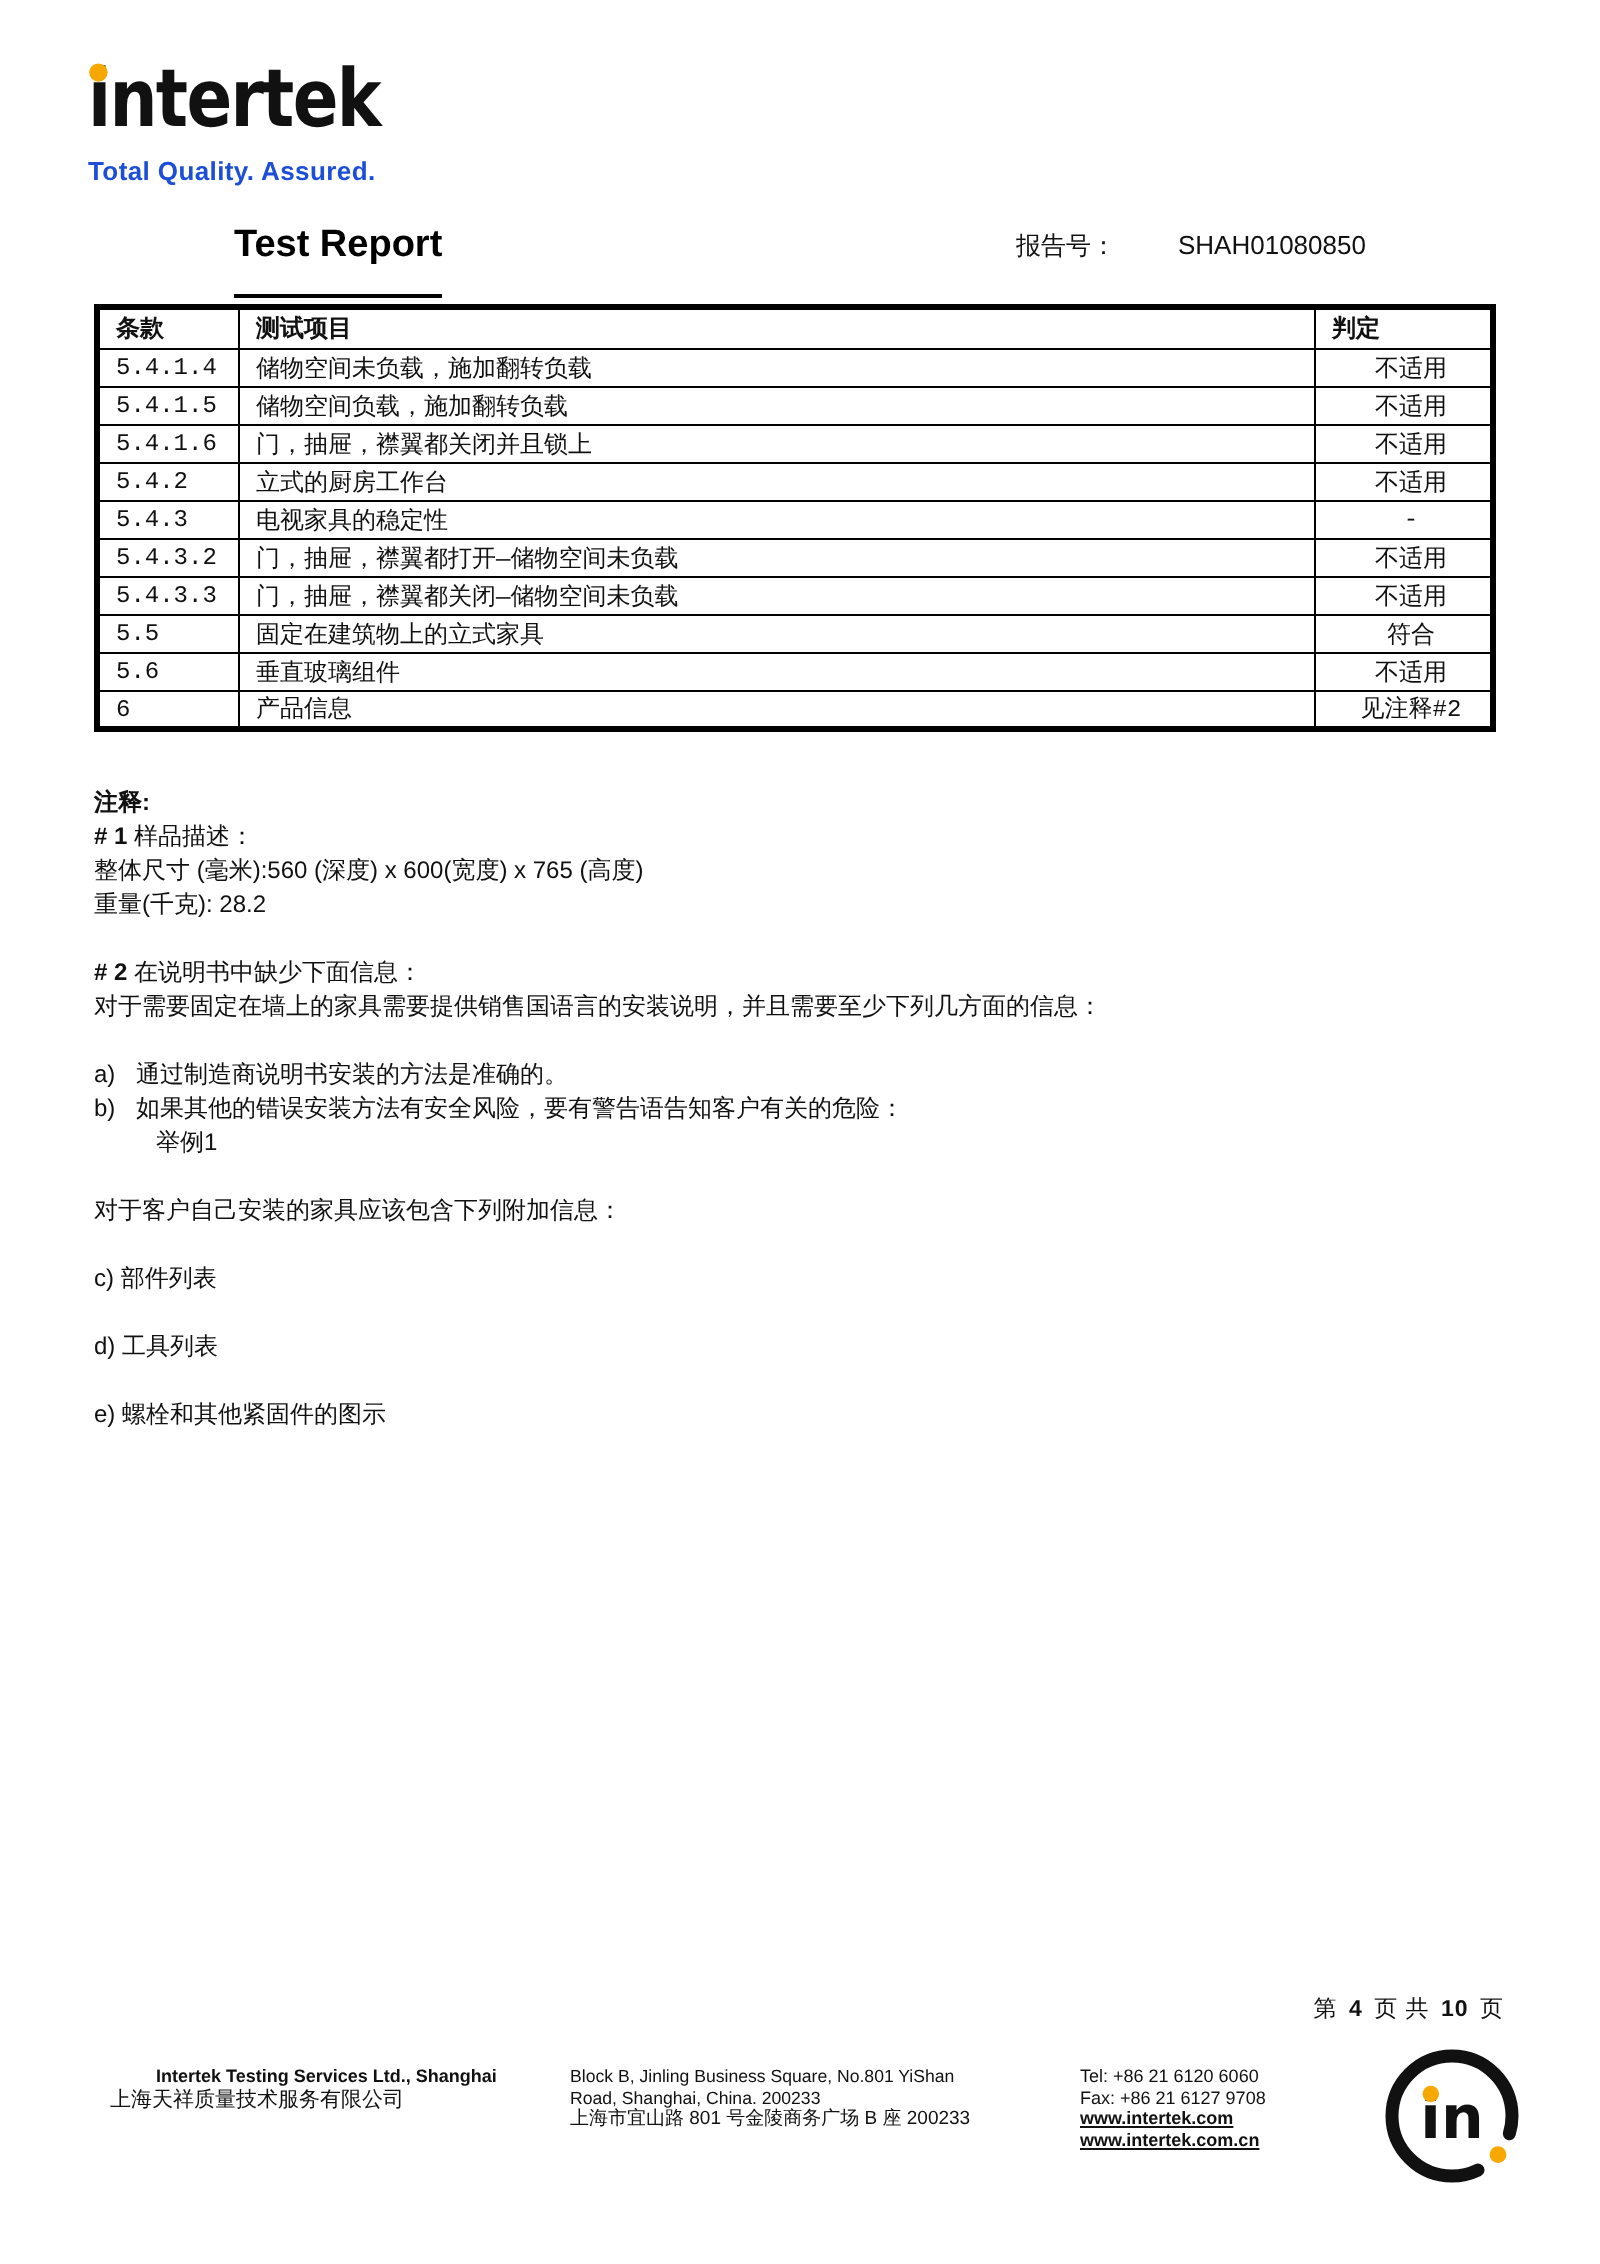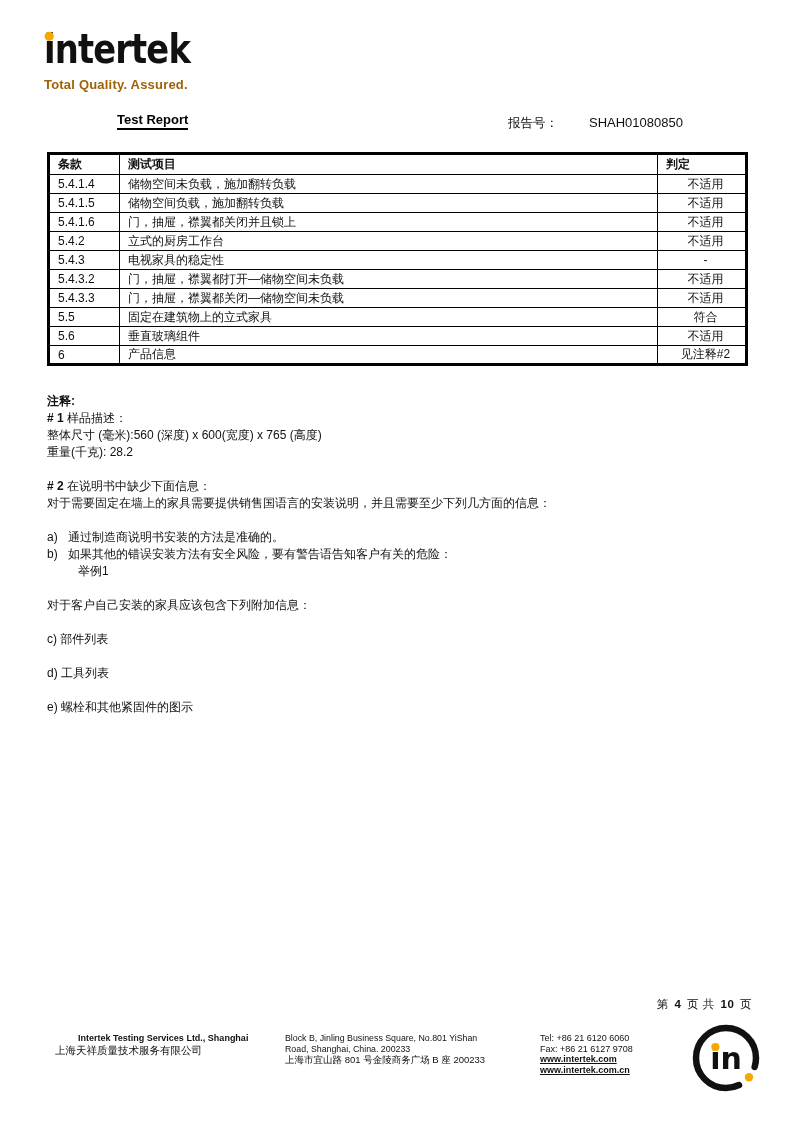--- a/index.html
+++ b/index.html
@@ -6,34 +6,34 @@
   html,body { margin:0; padding:0; background:#9a9a9a; }
   .page {
     position:relative; width:800px; height:1132px; margin:0 auto;
     background:#ffffff; color:#111;
     font-family:"Liberation Sans", sans-serif;
     overflow:hidden;
   }
 
   
   .brand { position:absolute; left:44px; top:26px; }
-  .tagline { margin-top:1px; font-size:13px; font-weight:bold; letter-spacing:0.2px; color:#a16207; }
+  .tagline { margin-top:1px; font-size:13px; font-weight:bold; letter-spacing:0.2px; color:#1d4ed8; }
 
   
   .doc-title {
     position:absolute; left:117px; top:112px;
-    font-size:13px; font-weight:bold; color:#000;
-    border-bottom:2px solid #000; padding-bottom:1px;
+    font-size:19px; font-weight:bold; color:#000;
+    border-bottom:2px solid #000; padding-bottom:13px;
   }
   .report-no-label { position:absolute; left:508px; top:115px; font-size:12.5px; }
   .report-no-value { position:absolute; left:589px; top:115px; font-size:13px; }
 
   
   .results-wrap { position:absolute; left:47px; top:152px; width:698px; }
-  table.results { border-collapse:collapse; width:698px; table-layout:fixed; }
+  table.results { border-collapse:collapse; width:698px; table-layout:fixed;font-family:Liberation Mono, monospace; }
   table.results { border:3px solid #000; }
   table.results th, table.results td {
     border:1px solid #000; font-size:12px; padding:0 0 0 8px;
     overflow:hidden; white-space:nowrap;
   }
   table.results th { height:21px; font-weight:bold; text-align:left; }
   table.results td { height:19px; font-weight:normal; }
   col.c-clause { width:71px; }
   col.c-item   { width:538px; }
   col.c-verdict{ width:89px; }

